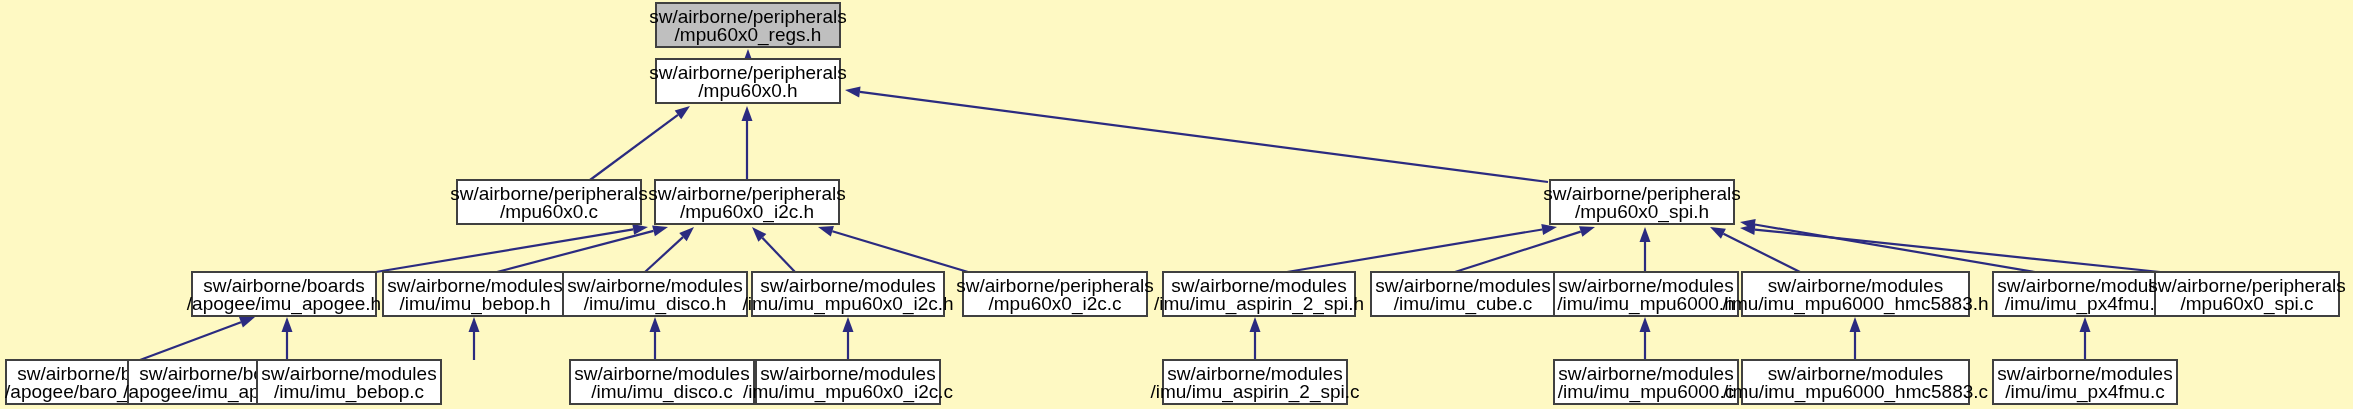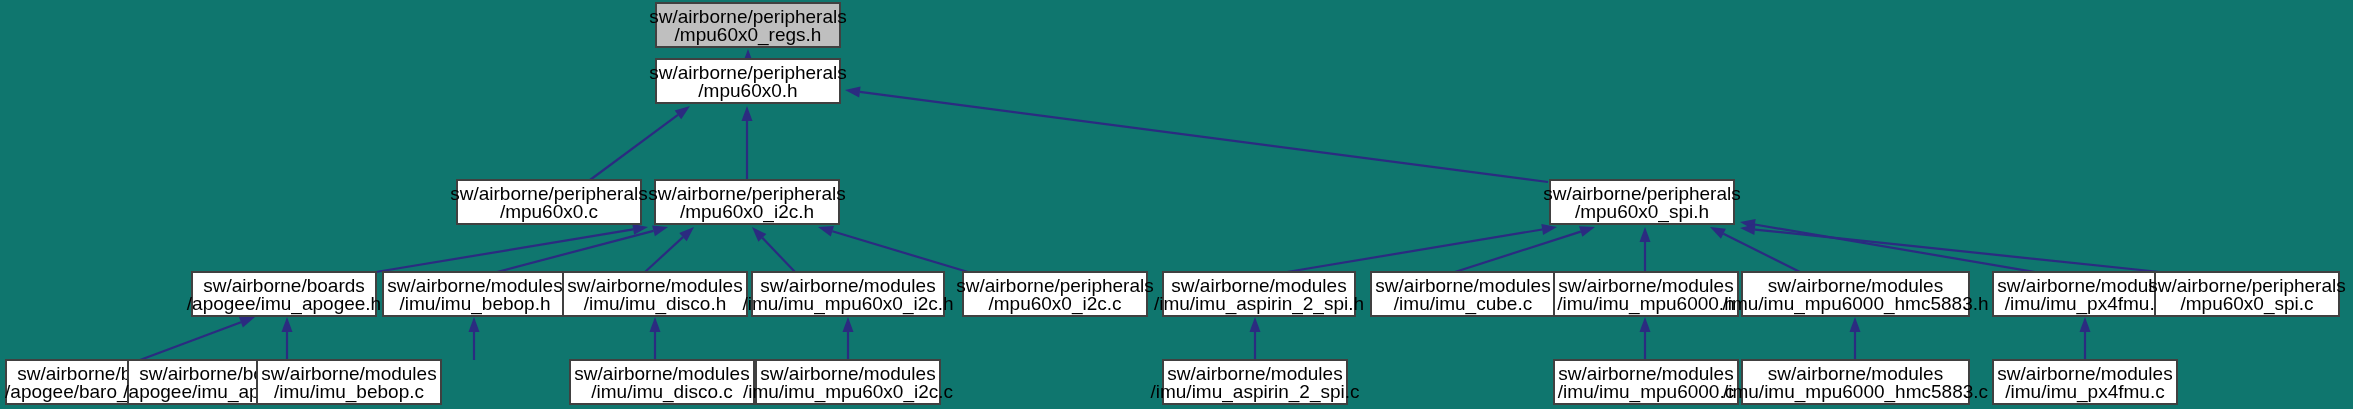--- a/index.html
+++ b/index.html
@@ -4,21 +4,21 @@
 <style>
   html, body {
     margin: 0;
     padding: 0;
     background: #ffffff;
   }
   #graph-root {
     position: relative;
     width: 2353px;
     height: 409px;
-    background: #0f766e;
+    background: #fef9c3;
     font-family: "Liberation Sans", sans-serif;
     overflow: hidden;
   }
   svg.graph-canvas {
     position: absolute;
     top: 0;
     left: 0;
     width: 2353px;
     height: 409px;
     display: block;

